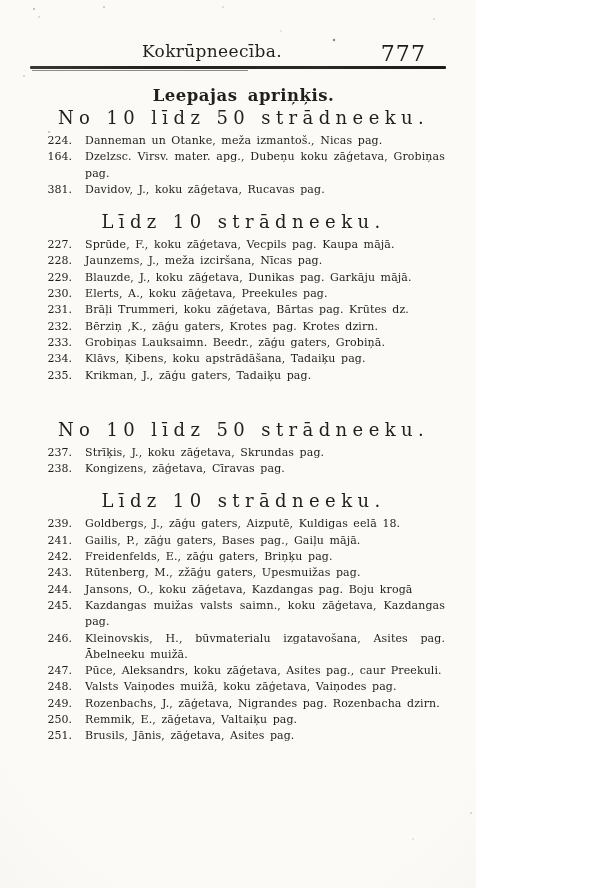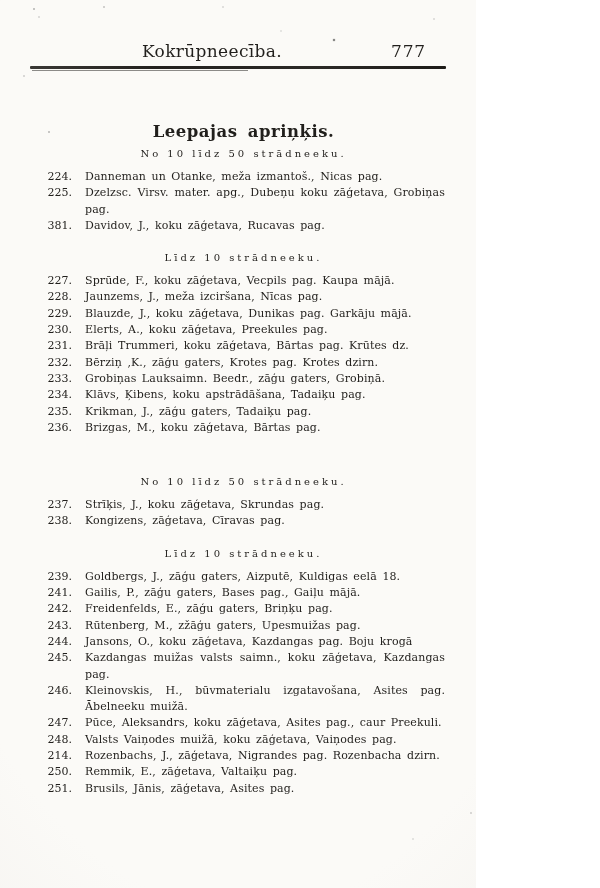--- a/index.html
+++ b/index.html
@@ -55,21 +55,21 @@
     left: 0;
     right: 58px;
     text-align: center;
     font-size: 17px;
     letter-spacing: 0.02em;
   }
   .page-number {
     position: absolute;
     right: 20px;
     top: 0;
-    font-size: 17px;
+    font-size: 22px;
     letter-spacing: 0.05em;
   }
   .header-rule {
     position: absolute;
     top: 66px;
     left: 30px;
     right: 30px;
     height: 3px;
     background: linear-gradient(90deg, #3a3835 0%, #23211e 30%, #2b2926 70%, #1d1b18 100%);
     border-radius: 1px;
@@ -81,40 +81,39 @@
     top: 4px;
     width: 52%;
     height: 1px;
     background: rgba(50,48,45,0.55);
   }
   .content {
     position: absolute;
     top: 87px;
     left: 42px;
     right: 31px;
-    margin-top: 36px;
   }
   .district-section + .district-section {
     margin-top: 37px;
   }
   .district-heading {
     font-weight: bold;
     text-align: center;
     font-size: 16.5px;
     line-height: 18px;
     margin: 0 0 4px 0;
     letter-spacing: 0.03em;
     word-spacing: 0.25em;
   }
   .group + .group {
     margin-top: 15px;
   }
   .size-heading {
     text-align: center;
-    font-size: 10px;
+    font-size: 18px;
     line-height: 17px;
     letter-spacing: 0.30em;
     margin: 0 0 7px 0;
   }
   .entry {
     display: flex;
     font-size: 11px;
     line-height: 16.3px;
   }
   .entry-number {
@@ -145,21 +144,21 @@
   <div class="content" id="content">
       <div class="district-section">
         <div class="district-heading">Leepajas apriņķis.</div>
         <div class="group">
           <div class="size-heading">No 10 līdz 50 strādneeku.</div>
           <div class="entry">
             <span class="entry-number">224.</span>
             <span class="entry-text">Danneman un Otanke, meža izmantoš., Nicas pag.</span>
           </div>
           <div class="entry">
-            <span class="entry-number">225.</span>
+            <span class="entry-number">164.</span>
             <span class="entry-text">Dzelzsc. Virsv. mater. apg., Dubeņu koku zāģetava, Grobiņas pag.</span>
           </div>
           <div class="entry">
             <span class="entry-number">381.</span>
             <span class="entry-text">Davidov, J., koku zāģetava, Rucavas pag.</span>
           </div>
         </div>
         <div class="group">
           <div class="size-heading">Līdz 10 strādneeku.</div>
           <div class="entry">
@@ -191,24 +190,20 @@
             <span class="entry-text">Grobiņas Lauksaimn. Beedr., zāģu gaters, Grobiņā.</span>
           </div>
           <div class="entry">
             <span class="entry-number">234.</span>
             <span class="entry-text">Klāvs, Ķibens, koku apstrādāšana, Tadaiķu pag.</span>
           </div>
           <div class="entry">
             <span class="entry-number">235.</span>
             <span class="entry-text">Krikman, J., zāģu gaters, Tadaiķu pag.</span>
           </div>
-          <div class="entry">
-            <span class="entry-number">236.</span>
-            <span class="entry-text">Brizgas, M., koku zāģetava, Bārtas pag.</span>
-          </div>
         </div>
       </div>
       <div class="district-section">
         <div class="group">
           <div class="size-heading">No 10 līdz 50 strādneeku.</div>
           <div class="entry">
             <span class="entry-number">237.</span>
             <span class="entry-text">Strīķis, J., koku zāģetava, Skrundas pag.</span>
           </div>
           <div class="entry">
@@ -248,21 +243,21 @@
           </div>
           <div class="entry">
             <span class="entry-number">247.</span>
             <span class="entry-text">Pūce, Aleksandrs, koku zāģetava, Asites pag., caur Preekuli.</span>
           </div>
           <div class="entry">
             <span class="entry-number">248.</span>
             <span class="entry-text">Valsts Vaiņodes muižā, koku zāģetava, Vaiņodes pag.</span>
           </div>
           <div class="entry">
-            <span class="entry-number">214.</span>
+            <span class="entry-number">249.</span>
             <span class="entry-text">Rozenbachs, J., zāģetava, Nigrandes pag. Rozenbacha dzirn.</span>
           </div>
           <div class="entry">
             <span class="entry-number">250.</span>
             <span class="entry-text">Remmik, E., zāģetava, Valtaiķu pag.</span>
           </div>
           <div class="entry">
             <span class="entry-number">251.</span>
             <span class="entry-text">Brusils, Jānis, zāģetava, Asites pag.</span>
           </div>

